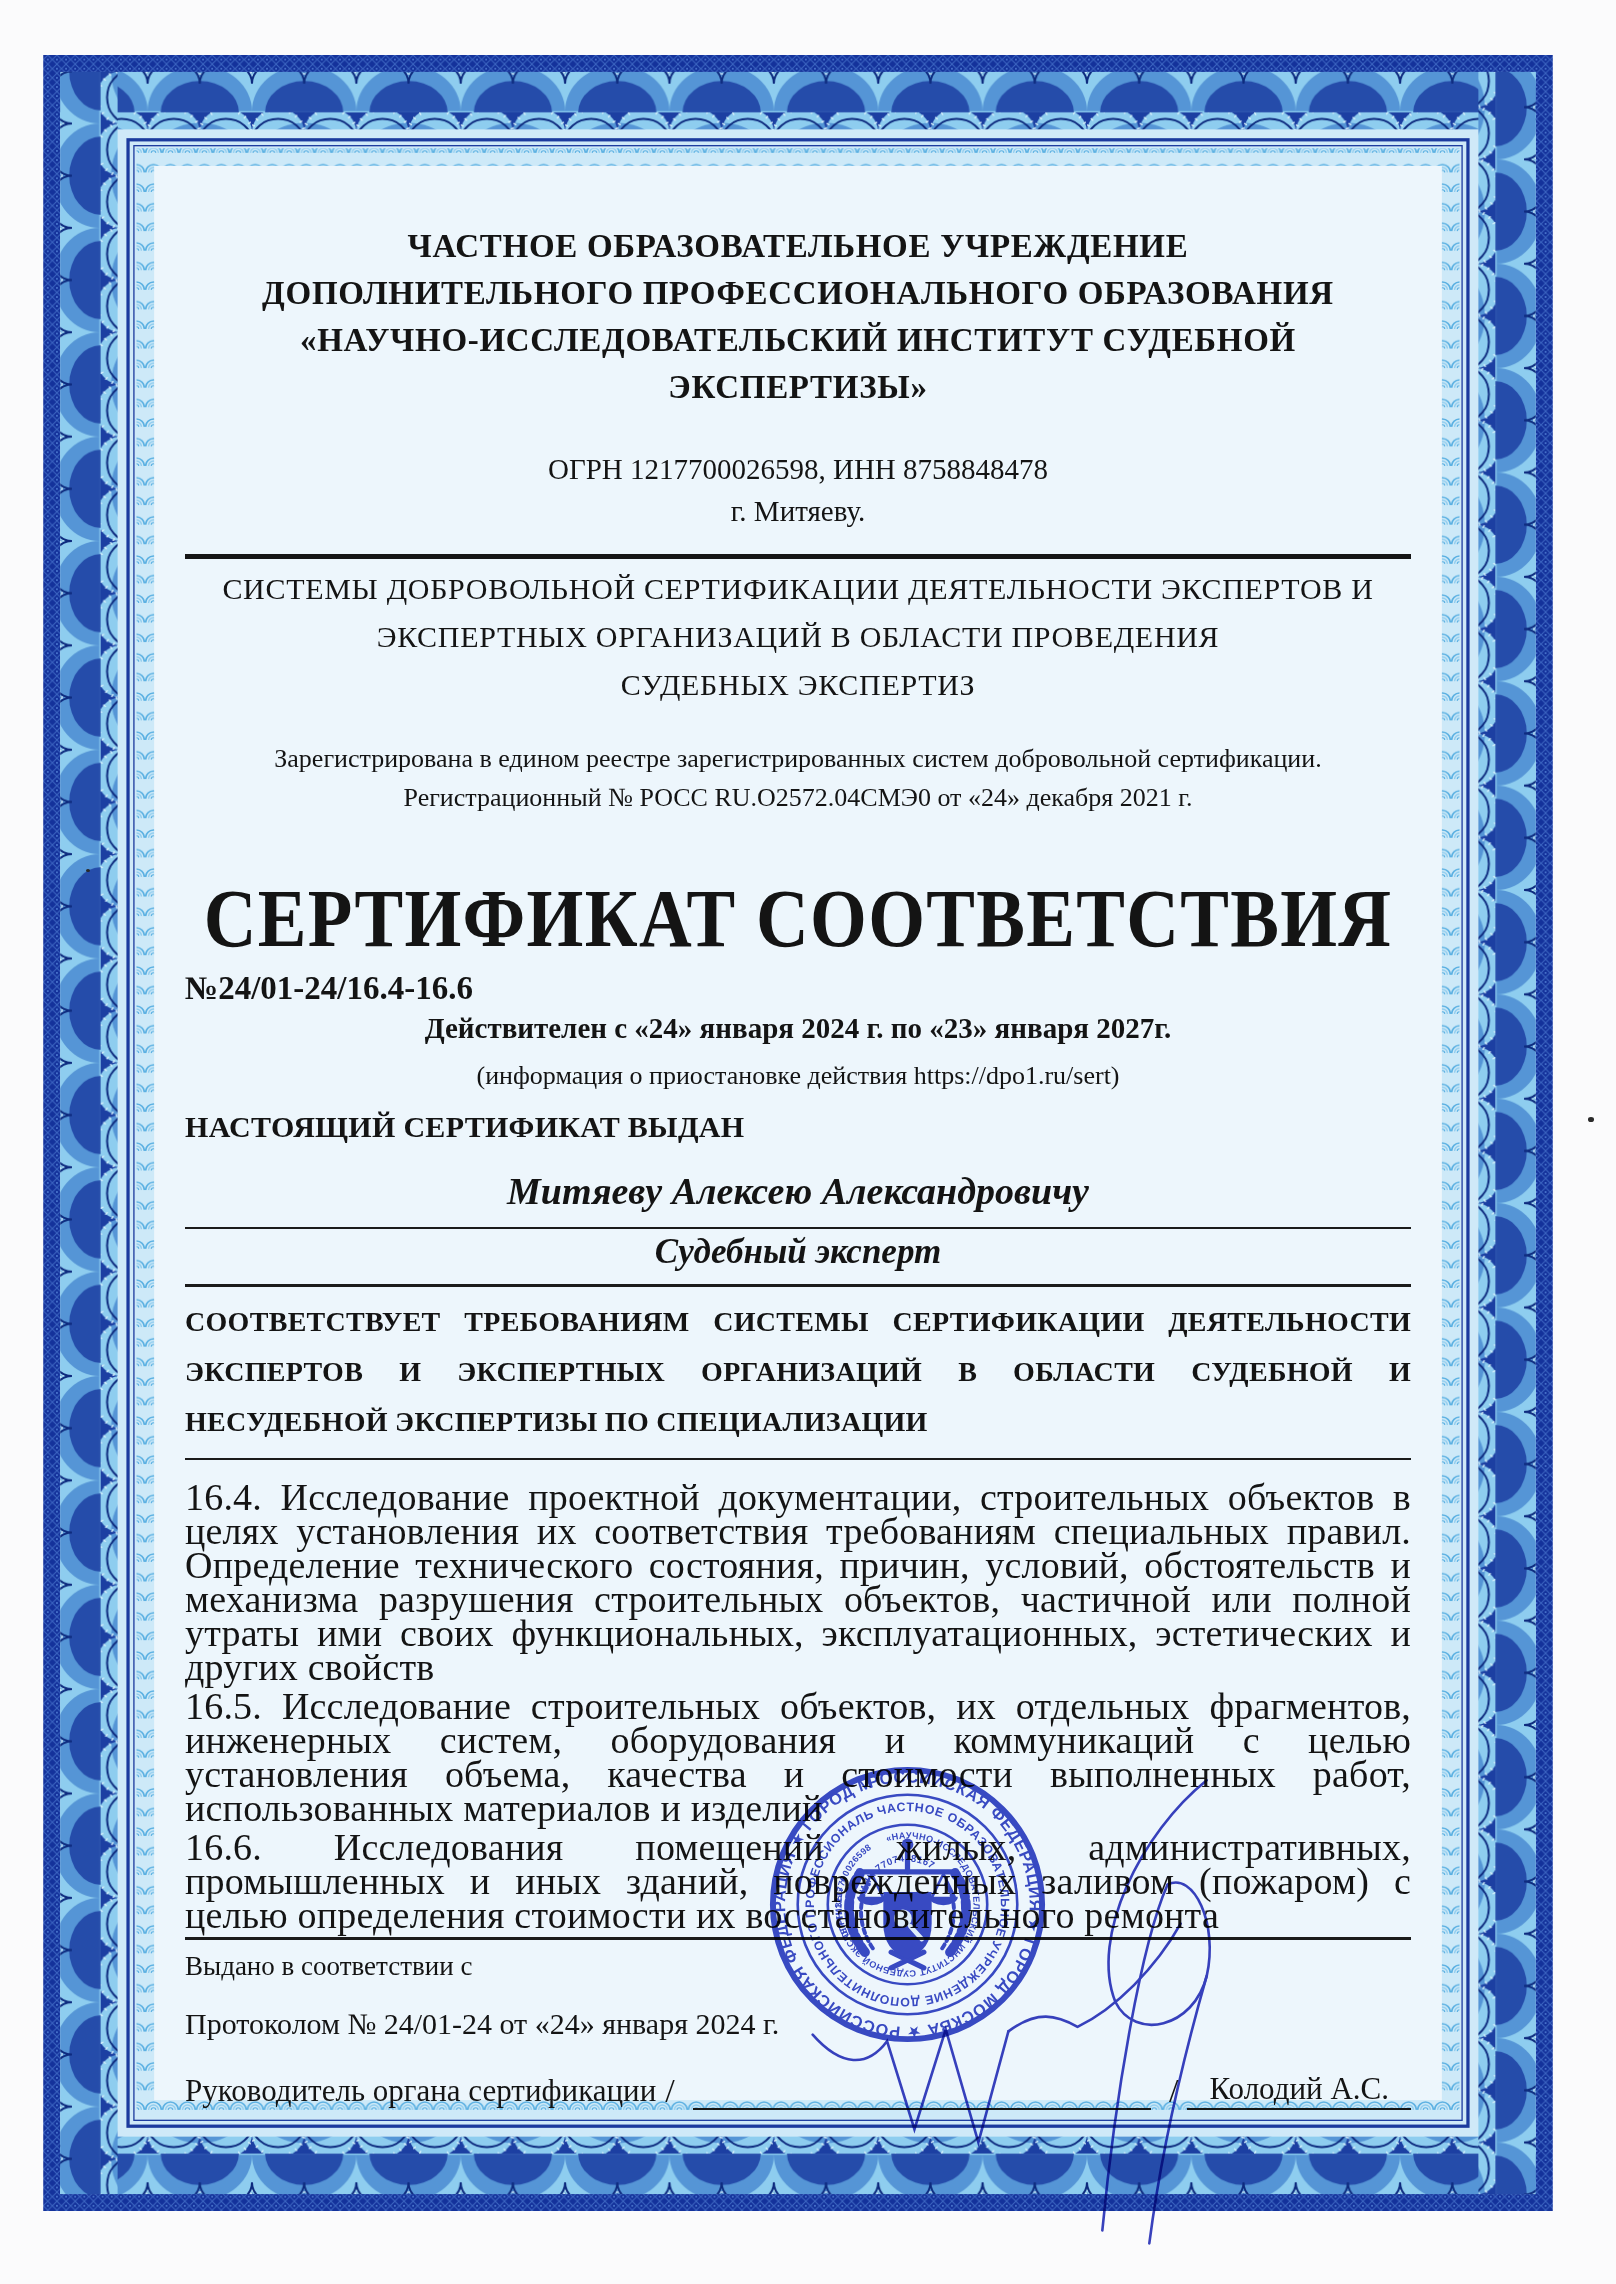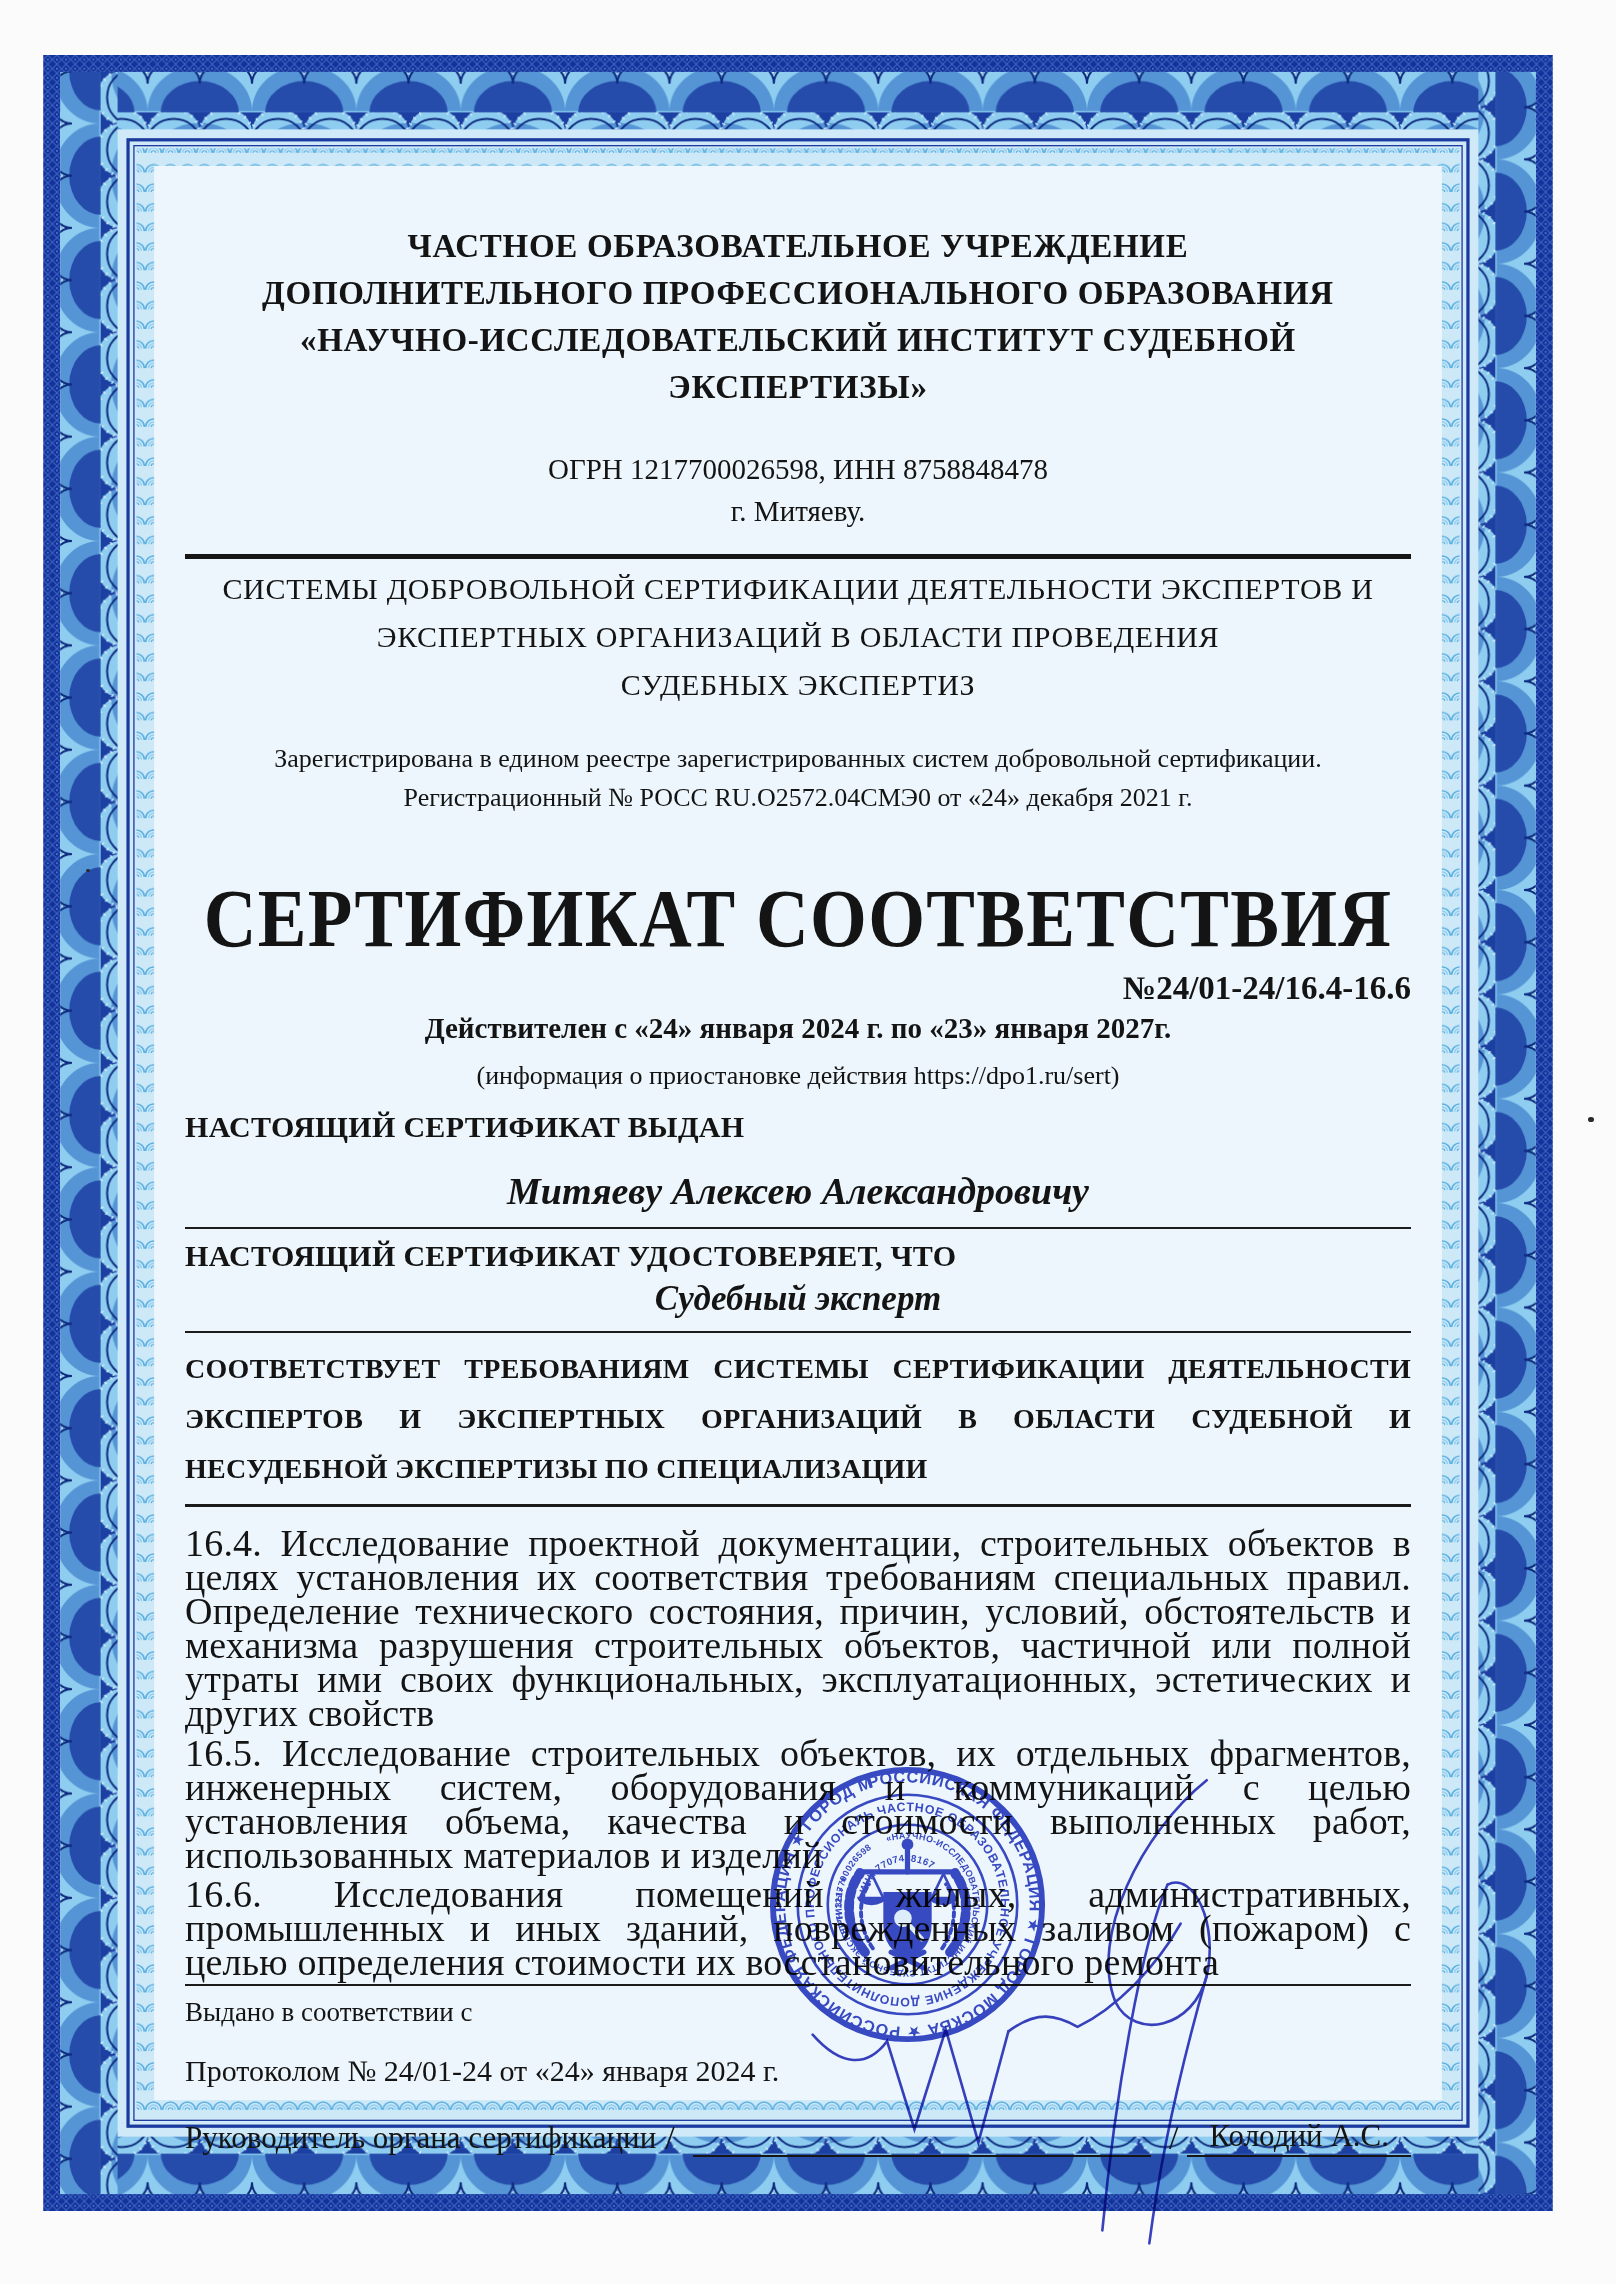--- a/index.html
+++ b/index.html
@@ -13,21 +13,21 @@
   .ogrn{font-size:29px;line-height:42px;text-align:center;margin-top:37px;}
   .city{font-size:29px;line-height:42px;text-align:center;}
   .rule-thick{height:4.6px;background:#161616;margin-top:22px;}
   .rule-thin{height:2.6px;background:#1b1b1b;}
   .sys-line{font-size:30px;line-height:48px;text-align:center;letter-spacing:0.7px;}
   .sys-block{margin-top:6.5px;}
   .reg-line{font-size:26px;line-height:39px;text-align:center;}
   .reg-block{margin-top:30px;}
   .big-title{margin-top:56px;font-size:73px;line-height:91px;font-weight:bold;text-align:center;
              letter-spacing:1.3px;white-space:nowrap;transform:scale(1,1.12);}
-  .cert-no{font-size:33px;line-height:42px;font-weight:bold;text-align:right;margin-top:2.6px;}
+  .cert-no{font-size:33px;line-height:42px;font-weight:bold;text-align:left;margin-top:2.6px;}
   .validity{font-size:29px;line-height:39px;font-weight:bold;text-align:center;margin-top:0;}
   .suspend{font-size:26px;line-height:37px;text-align:center;margin-top:9px;}
   .label-caps{font-size:30px;line-height:40px;font-weight:bold;text-align:left;margin-top:13px;letter-spacing:0.3px;}
   .holder{font-size:38px;line-height:50px;font-weight:bold;font-style:italic;text-align:center;margin-top:19.6px;}
   .role{font-size:35px;line-height:46px;font-weight:bold;font-style:italic;text-align:center;margin-top:0;}
   .mt16{margin-top:10.4px;} .mt14{margin-top:9px;} .mt10{margin-top:6.5px;} .mt8{margin-top:5.2px;}
   .req{font-size:28px;line-height:50px;font-weight:bold;text-align:justify;margin-top:10.4px;letter-spacing:0.3px;}
   .spec{font-size:38px;line-height:34px;font-weight:normal;text-align:justify;letter-spacing:0.2px;margin:0 0 5.2px 0;}
   .spec-block{margin-top:19.6px;}
   .footer-line1{font-size:27px;line-height:37px;margin-top:7.8px;}
@@ -123,21 +123,20 @@
       <div class="big-title">СЕРТИФИКАТ СООТВЕТСТВИЯ</div>
       <div class="cert-no">№24/01-24/16.4-16.6</div>
       <div class="validity">Действителен с «24» января 2024 г. по «23» января 2027г.</div>
       <div class="suspend">(информация о приостановке действия https://dpo1.ru/sert)</div>
 
       <div class="label-caps">НАСТОЯЩИЙ СЕРТИФИКАТ ВЫДАН</div>
       <div class="holder">Митяеву Алексею Александровичу</div>
 
       <div class="rule-thin mt16"></div>
 
-      <div class="label-caps mt10">НАСТОЯЩИЙ СЕРТИФИКАТ УДОСТОВЕРЯЕТ, ЧТО</div>
       <div class="role">Судебный эксперт</div>
 
       <div class="rule-thin mt14"></div>
 
       <div class="req">СООТВЕТСТВУЕТ ТРЕБОВАНИЯМ СИСТЕМЫ СЕРТИФИКАЦИИ ДЕЯТЕЛЬНОСТИ ЭКСПЕРТОВ И ЭКСПЕРТНЫХ ОРГАНИЗАЦИЙ В ОБЛАСТИ СУДЕБНОЙ И НЕСУДЕБНОЙ ЭКСПЕРТИЗЫ ПО СПЕЦИАЛИЗАЦИИ</div>
 
       <div class="rule-thin mt16"></div>
 
       <div class="spec-block">
         <p class="spec">16.4. Исследование проектной документации, строительных объектов в целях установления их соответствия требованиям специальных правил. Определение технического состояния, причин, условий, обстоятельств и механизма разрушения строительных объектов, частичной или полной утраты ими своих функциональных, эксплуатационных, эстетических и других свойств</p>

